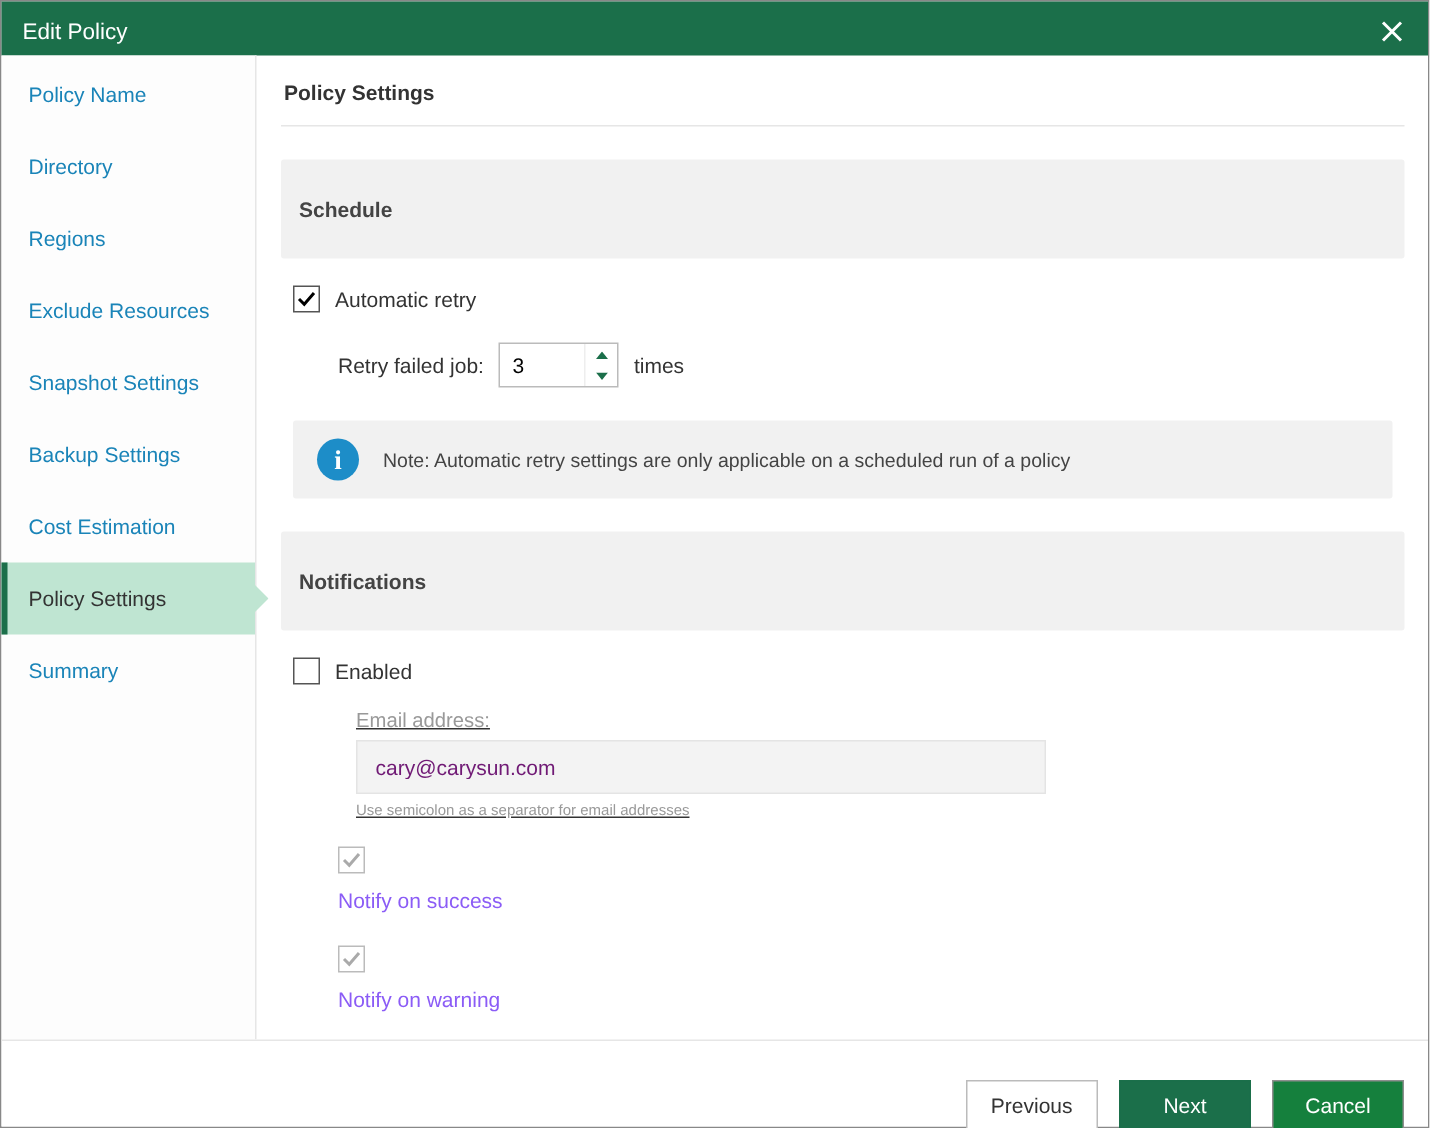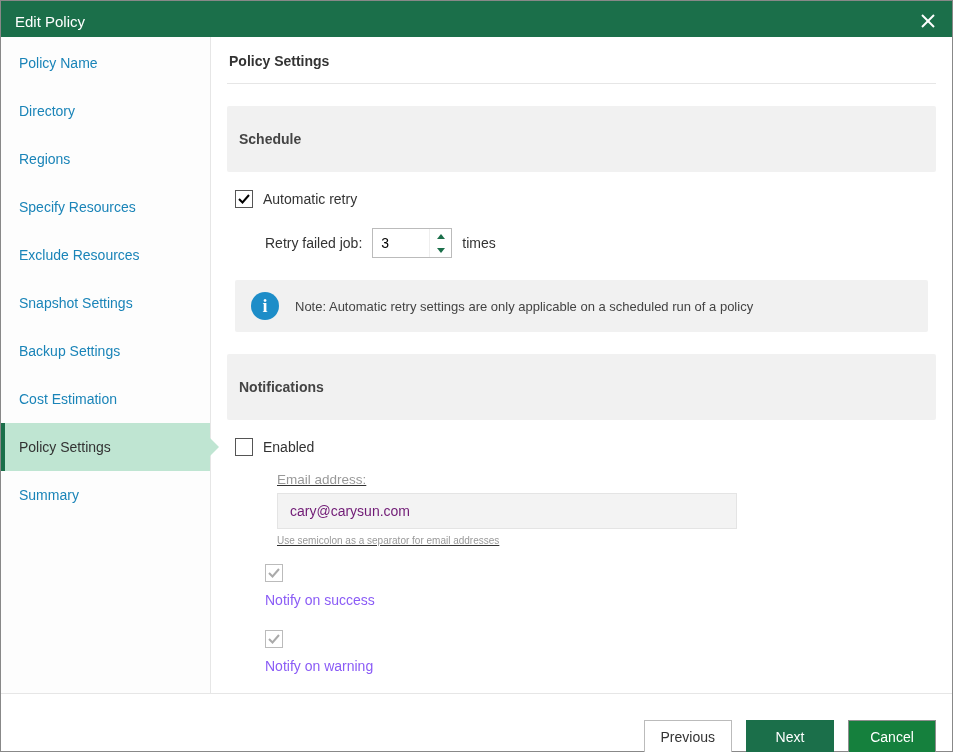--- a/index.html
+++ b/index.html
@@ -41,21 +41,21 @@
     align-items: center;
     justify-content: center;
   }
   .titlebar .close svg { stroke: #fff; }
   .body {
     flex: 1;
     display: flex;
     min-height: 0;
   }
   .sidebar {
-    width: 210px;
+    width: 170px;
     border-right: 1px solid #e6e6e6;
     background: #fdfdfd;
     padding-top: 2px;
   }
   .side-item {
     padding: 16px 18px;
     color: #1a84b8;
     cursor: pointer;
     position: relative;
     font-size: 14px;
@@ -244,21 +244,20 @@
           <line x1="13" y1="1" x2="1" y2="13"></line>
         </svg>
     </span>
   </div>
 
   <div class="body">
     <div class="sidebar">
       <div class="side-item"><span>Policy Name</span></div>
       <div class="side-item"><span>Directory</span></div>
       <div class="side-item"><span>Regions</span></div>
-      <div class="side-item"><span>Specify Resources</span></div>
       <div class="side-item"><span>Exclude Resources</span></div>
       <div class="side-item"><span>Snapshot Settings</span></div>
       <div class="side-item"><span>Backup Settings</span></div>
       <div class="side-item"><span>Cost Estimation</span></div>
       <div class="side-item active"><span>Policy Settings</span></div>
       <div class="side-item"><span>Summary</span></div>
     </div>
 
     <div class="content">
       <div class="page-title">Policy Settings</div>

